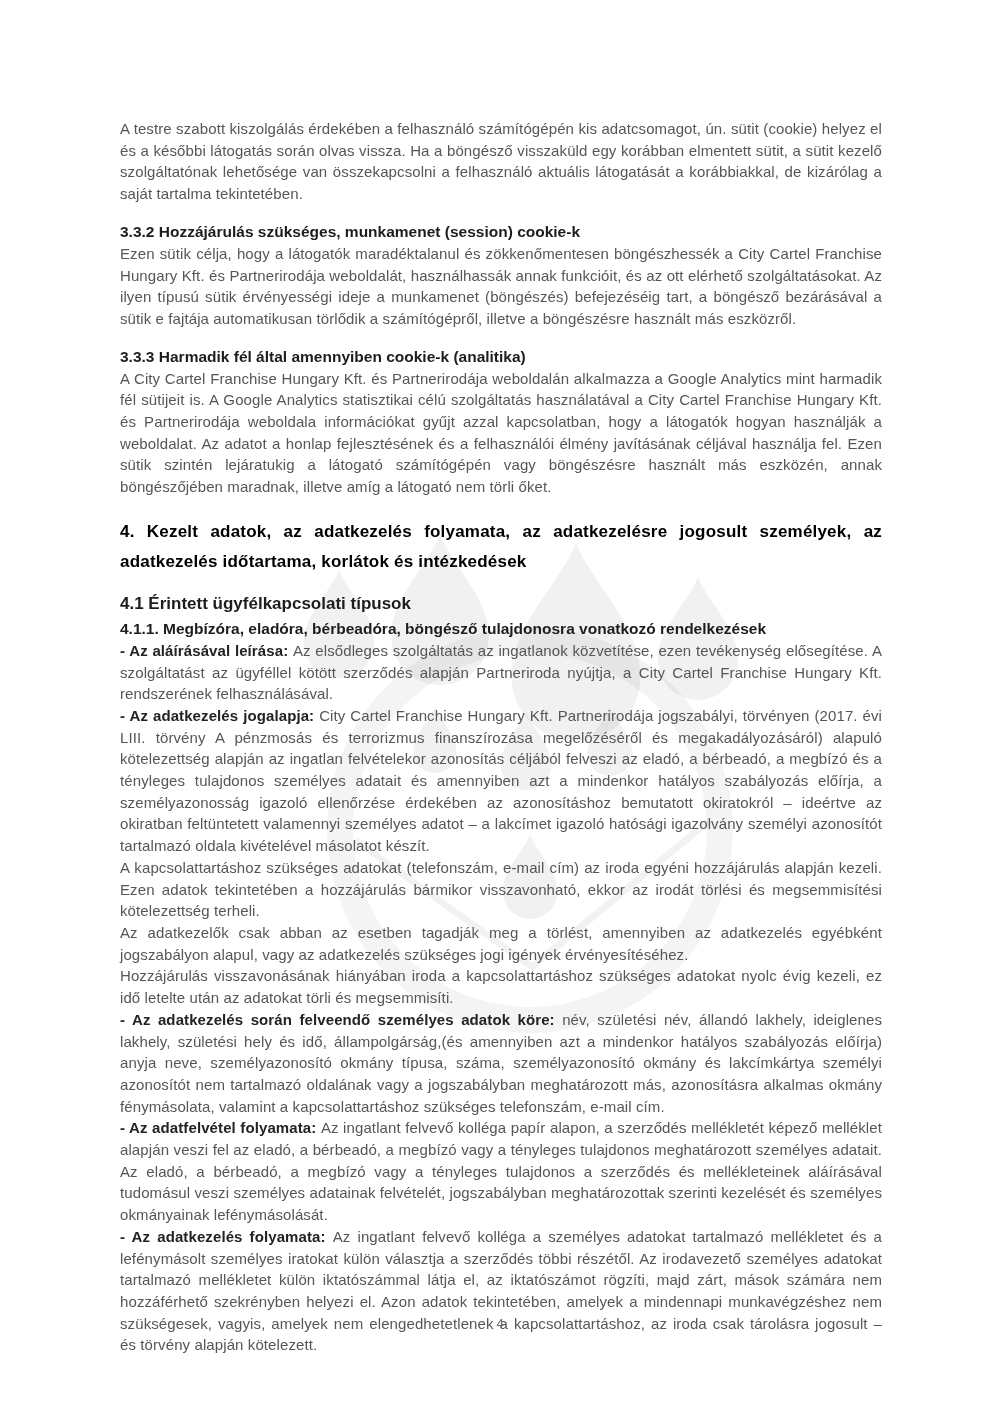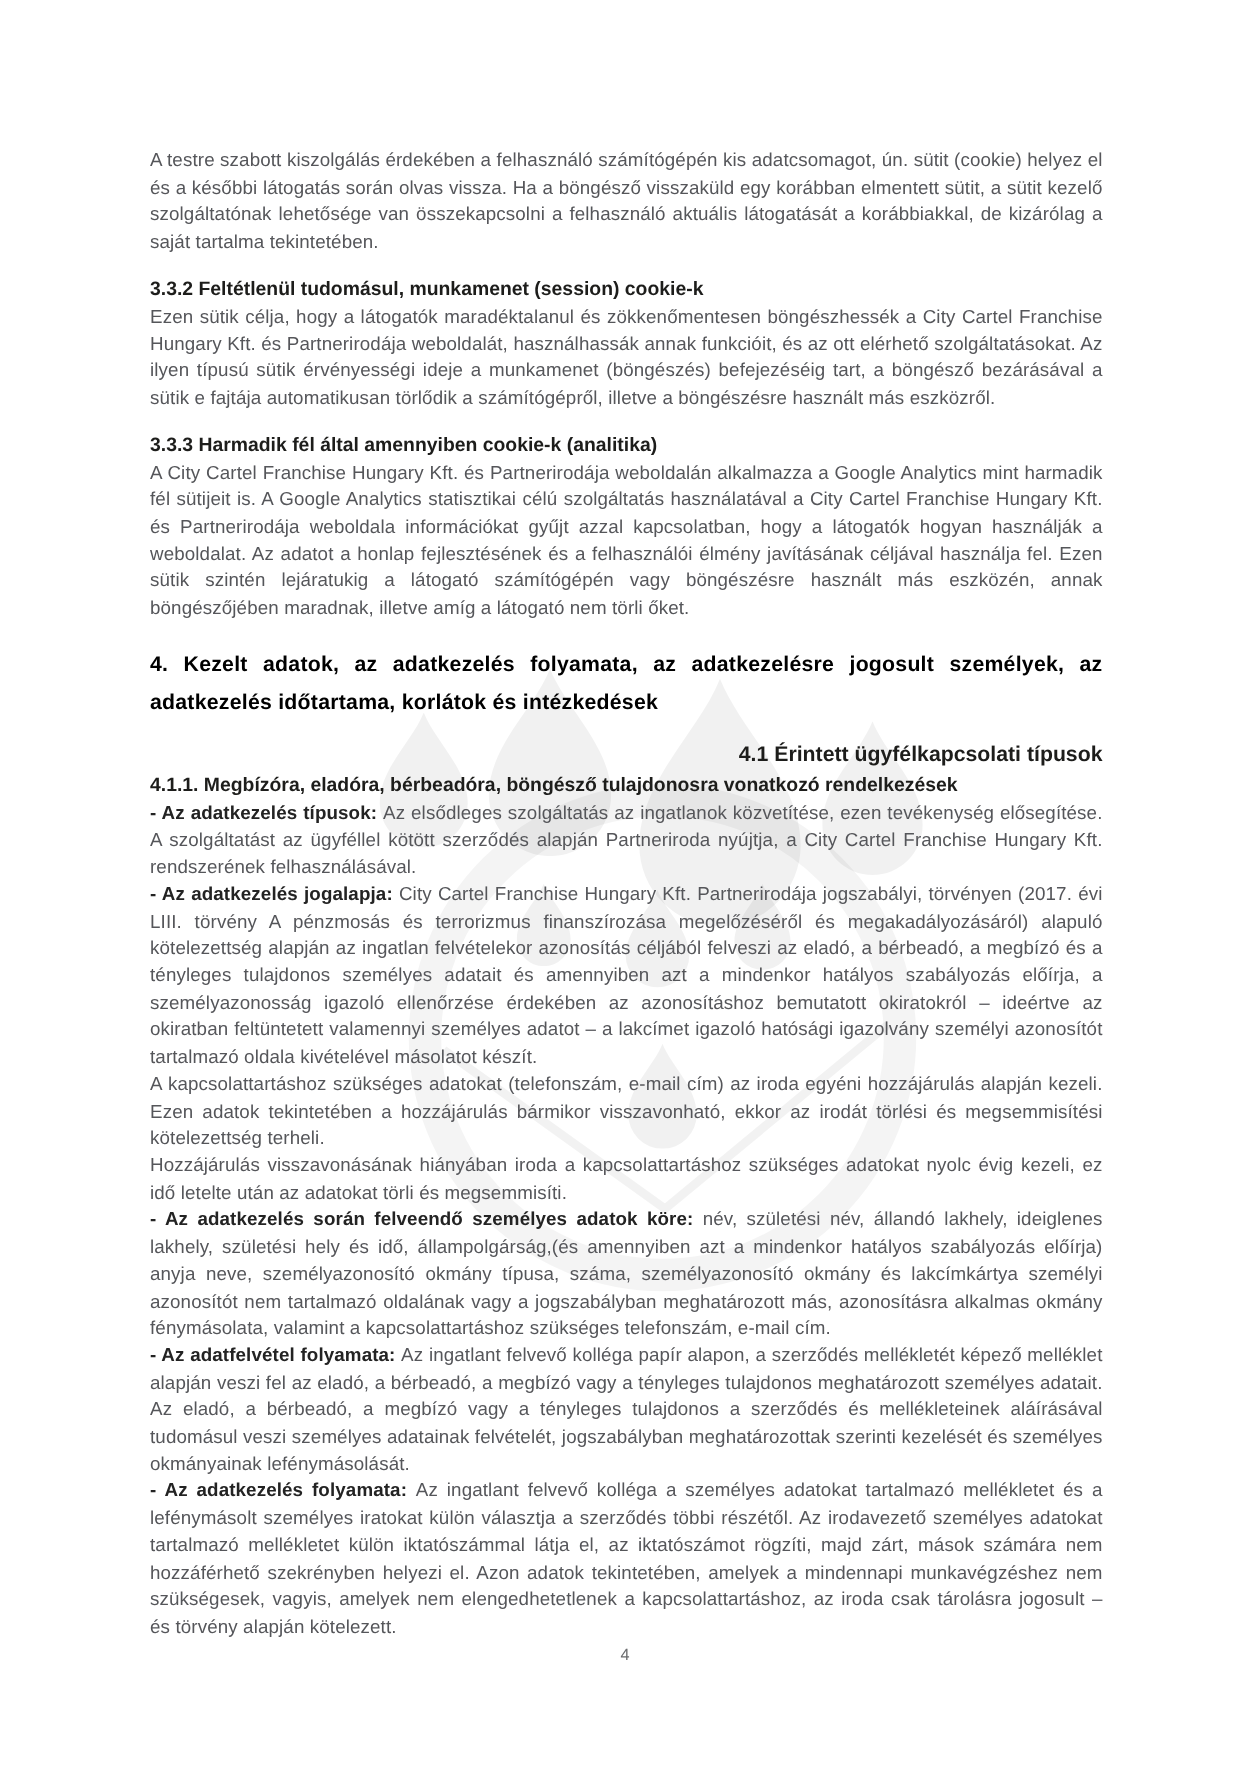--- a/index.html
+++ b/index.html
@@ -35,21 +35,21 @@
   h1.main{
     margin:19px 0 15px 0;
     font-size:17px;line-height:30px;
     font-weight:800;color:#000000;
     text-align:justify;
     letter-spacing:0.2px;
   }
   h2.sub{
     margin:7px 0 0 0;
     font-size:17px;line-height:24px;
-    font-weight:800;color:#1d1d1b;text-align:right;
+    font-weight:800;color:#1d1d1b;
   }
   h3.sub2{
     margin:2px 0 0 0;
     font-size:15.5px;line-height:22px;
     font-weight:800;color:#1d1d1b;
   }
   .page-number{
     position:absolute;top:1316px;left:0;width:100%;
     text-align:center;
     font-size:13px;color:#6b6c6e;
@@ -77,37 +77,38 @@
         <use href="#wm-drop" x="292" y="172" width="46" height="69"></use>
         <use href="#wm-drop" x="207" y="300" width="56" height="84"></use>
       </g>
     </svg>
   </div>
 
   <div class="content">
 
     <p class="body">A testre szabott kiszolgálás érdekében a felhasználó számítógépén kis adatcsomagot, ún. sütit (cookie) helyez el és a későbbi látogatás során olvas vissza. Ha a böngésző visszaküld egy korábban elmentett sütit, a sütit kezelő szolgáltatónak lehetősége van összekapcsolni a felhasználó aktuális látogatását a korábbiakkal, de kizárólag a saját tartalma tekintetében.</p>
 
-    <h3 class="sec">3.3.2 Feltétlenül tudomásul, munkamenet (session) cookie-k</h3>
+    <h3 class="sec">3.3.2 Hozzájárulás szükséges, munkamenet (session) cookie-k</h3>
     <p class="body">Ezen sütik célja, hogy a látogatók maradéktalanul és zökkenőmentesen böngészhessék a City Cartel Franchise Hungary Kft. és Partnerirodája weboldalát, használhassák annak funkcióit, és az ott elérhető szolgáltatásokat. Az ilyen típusú sütik érvényességi ideje a munkamenet (böngészés) befejezéséig tart, a böngésző bezárásával a sütik e fajtája automatikusan törlődik a számítógépről, illetve a böngészésre használt más eszközről.</p>
 
     <h3 class="sec">3.3.3 Harmadik fél által amennyiben cookie-k (analitika)</h3>
     <p class="body">A City Cartel Franchise Hungary Kft. és Partnerirodája weboldalán alkalmazza a Google Analytics mint harmadik fél sütijeit is. A  Google Analytics statisztikai célú szolgáltatás használatával a City Cartel Franchise Hungary Kft. és Partnerirodája weboldala információkat gyűjt azzal kapcsolatban, hogy a látogatók hogyan használják a weboldalat. Az adatot a honlap fejlesztésének és a felhasználói élmény javításának céljával használja fel.  Ezen sütik szintén lejáratukig a látogató számítógépén vagy böngészésre használt más eszközén, annak böngészőjében maradnak, illetve amíg a látogató nem törli őket.</p>
 
     <h1 class="main">4. Kezelt adatok, az adatkezelés folyamata, az adatkezelésre jogosult személyek, az adatkezelés időtartama, korlátok és intézkedések</h1>
 
     <h2 class="sub">4.1 Érintett ügyfélkapcsolati típusok</h2>
     <h3 class="sub2">4.1.1.  Megbízóra, eladóra, bérbeadóra, böngésző tulajdonosra vonatkozó rendelkezések</h3>
 
-    <p class="body"><strong>- Az adatkezelés típusok: </strong><span>Az elsődleges szolgáltatás az ingatlanok közvetítése, ezen tevékenység elősegítése. A szolgáltatást az ügyféllel kötött szerződés alapján Partneriroda nyújtja, a City Cartel Franchise Hungary Kft. rendszerének felhasználásával.</span></p>
+    <p class="body"><strong>- Az aláírásával leírása: </strong><span>Az elsődleges szolgáltatás az ingatlanok közvetítése, ezen tevékenység elősegítése. A szolgáltatást az ügyféllel kötött szerződés alapján Partneriroda nyújtja, a City Cartel Franchise Hungary Kft. rendszerének felhasználásával.</span></p>
 
     <p class="body"><strong>- Az adatkezelés jogalapja: </strong><span>City Cartel Franchise Hungary Kft. Partnerirodája jogszabályi, törvényen (2017. évi LIII. törvény A pénzmosás és terrorizmus finanszírozása megelőzéséről és megakadályozásáról) alapuló kötelezettség alapján az ingatlan felvételekor azonosítás céljából felveszi az eladó, a bérbeadó, a megbízó és a tényleges tulajdonos személyes adatait és amennyiben azt a mindenkor hatályos szabályozás előírja, a személyazonosság igazoló ellenőrzése érdekében az azonosításhoz bemutatott okiratokról – ideértve az okiratban feltüntetett valamennyi személyes adatot – a lakcímet igazoló hatósági igazolvány személyi azonosítót tartalmazó oldala kivételével másolatot készít.</span></p>
 
     <p class="body"><strong></strong><span>A kapcsolattartáshoz szükséges adatokat (telefonszám, e-mail cím) az iroda egyéni hozzájárulás alapján kezeli. Ezen adatok tekintetében a hozzájárulás bármikor visszavonható, ekkor az irodát törlési és megsemmisítési kötelezettség terheli.</span></p>
 
+    <p class="body"><strong></strong><span>Az adatkezelők csak abban az esetben tagadják meg a törlést, amennyiben az adatkezelés egyébként jogszabályon alapul, vagy az adatkezelés szükséges jogi igények érvényesítéséhez.</span></p>
 
     <p class="body"><strong></strong><span>Hozzájárulás visszavonásának hiányában iroda a kapcsolattartáshoz szükséges adatokat nyolc évig kezeli, ez idő letelte után az adatokat törli és megsemmisíti.</span></p>
 
     <p class="body"><strong>- Az adatkezelés során felveendő személyes adatok köre: </strong><span>név, születési név, állandó lakhely, ideiglenes lakhely, születési hely és idő, állampolgárság,(és amennyiben azt a mindenkor hatályos szabályozás előírja) anyja neve, személyazonosító okmány típusa, száma, személyazonosító okmány és lakcímkártya személyi azonosítót nem tartalmazó oldalának vagy a jogszabályban meghatározott más, azonosításra alkalmas okmány fénymásolata, valamint a kapcsolattartáshoz szükséges telefonszám, e-mail cím.</span></p>
 
     <p class="body"><strong>- Az adatfelvétel folyamata: </strong><span>Az ingatlant felvevő kolléga papír alapon, a szerződés mellékletét képező melléklet alapján veszi fel az eladó, a bérbeadó, a megbízó vagy a tényleges tulajdonos meghatározott személyes adatait. Az eladó, a bérbeadó, a megbízó vagy a tényleges tulajdonos a szerződés és mellékleteinek aláírásával tudomásul veszi személyes adatainak felvételét, jogszabályban meghatározottak szerinti kezelését és személyes okmányainak lefénymásolását.</span></p>
 
     <p class="body"><strong>- Az adatkezelés folyamata: </strong><span>Az ingatlant felvevő kolléga a személyes adatokat tartalmazó mellékletet és a lefénymásolt személyes iratokat külön választja a szerződés többi részétől. Az irodavezető személyes adatokat tartalmazó mellékletet külön iktatószámmal látja el, az iktatószámot rögzíti, majd zárt, mások számára nem hozzáférhető szekrényben helyezi el.  Azon adatok tekintetében, amelyek a mindennapi munkavégzéshez nem szükségesek, vagyis, amelyek nem elengedhetetlenek a kapcsolattartáshoz, az iroda csak tárolásra jogosult – és törvény alapján kötelezett.</span></p>
 
   </div>

